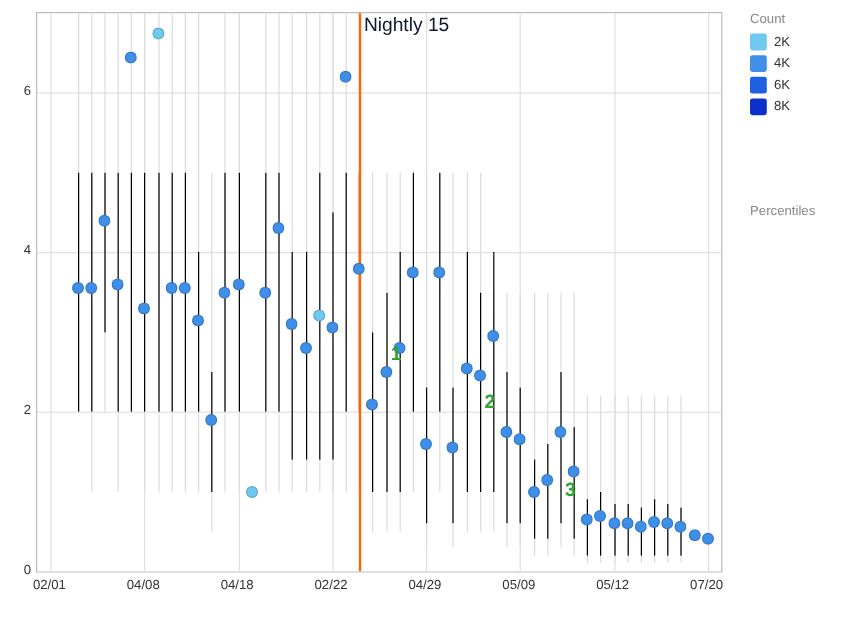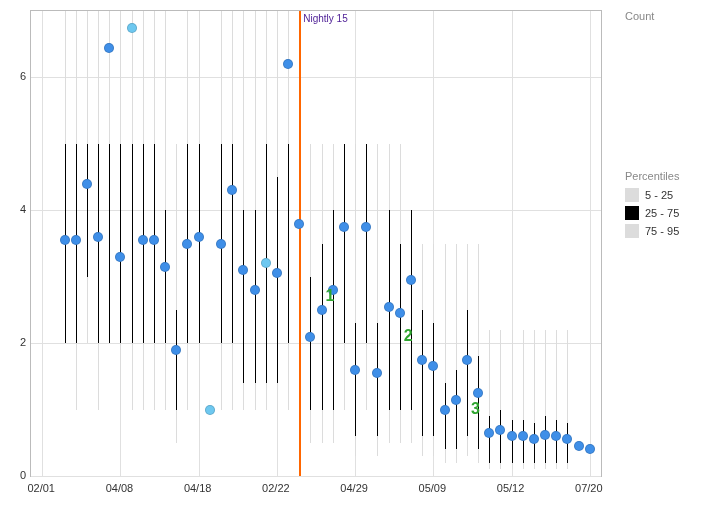--- a/index.html
+++ b/index.html
@@ -8,21 +8,21 @@
   .grid-v,.grid-h{position:absolute;background:#e0e0e0}
   .grid-v{top:0;bottom:0;width:1px}
   .grid-h{left:0;right:0;height:1px}
   .xlabel{position:absolute;top:482px;transform:translateX(-50%);font-size:11px;color:#333}
   .ylabel{position:absolute;left:12px;transform:translateY(-50%);font-size:11px;color:#333;text-align:right;width:14px}
   .pct{position:absolute;width:1px}
   .pct.outer{background:#dcdcdc}
   .pct.inner{background:#000}
   .dot{position:absolute;width:8px;height:8px;border-radius:50%;transform:translate(-50%,-50%);border:1px solid rgba(0,0,0,.15)}
   .nightly-line{position:absolute;top:0;bottom:0;width:2px;background:#ff6600}
-  .nightly-label{position:absolute;color:#4c1d95;font-size:10px;white-space:nowrap}
+  .nightly-label{position:absolute;color:#0f172a;font-size:16px;white-space:nowrap}
   .ann{position:absolute;color:#2fa52f;font-weight:bold;font-size:16px}
   .legend{position:absolute;left:625px;width:90px}
   .legend h4{margin:0 0 6px 0;font-size:11px;font-weight:normal;color:#888}
   .legend .row{display:flex;align-items:center;gap:6px;margin-bottom:4px}
   .legend .sw{width:14px;height:14px;border-radius:2px}
   .legend .swbar{width:14px;height:14px}
   .legend .lbl{font-size:11px;color:#333}
 </style>
 </head>
 <body>
@@ -181,37 +181,41 @@
       <div class="dot" style="left: 536.471px; top: 428.464px; background: rgb(63, 143, 232);"></div>
       <div class="dot" style="left: 547.647px; top: 435.107px; background: rgb(63, 143, 232);"></div>
       <div class="dot" style="left: 558.824px; top: 438.429px; background: rgb(63, 143, 232);"></div>
       <div class="ann" style="left: 294.588px; top: 275.643px;">1</div>
       <div class="ann" style="left: 372.824px; top: 315.5px;">2</div>
       <div class="ann" style="left: 439.882px; top: 388.571px;">3</div>
     </div>
 
   <div class="legend" style="top:10px">
     <h4>Count</h4>
+    <div id="legend-count-rows">
+        <div class="row">
+          <span class="sw" style="background:#6ec8f0"></span>
+          <span class="lbl">2K</span>
+        </div>
+        <div class="row">
+          <span class="sw" style="background:#3f8fe8"></span>
+          <span class="lbl">4K</span>
+        </div>
+        <div class="row">
+          <span class="sw" style="background:#1f60e0"></span>
+          <span class="lbl">6K</span>
+        </div>
+        <div class="row">
+          <span class="sw" style="background:#0c30c8"></span>
+          <span class="lbl">8K</span>
+        </div>
+      </div>
   </div>
   <div class="legend" style="top:170px">
     <h4>Percentiles</h4>
-    <div id="legend-pct-rows">
-        <div class="row">
-          <span class="swbar" style="background:#dcdcdc"></span>
-          <span class="lbl">5 - 25</span>
-        </div>
-        <div class="row">
-          <span class="swbar" style="background:#000000"></span>
-          <span class="lbl">25 - 75</span>
-        </div>
-        <div class="row">
-          <span class="swbar" style="background:#dcdcdc"></span>
-          <span class="lbl">75 - 95</span>
-        </div>
-      </div>
   </div>
 <div class="xlabel" style="left: 41.1765px;">02/01</div>
     <div class="xlabel" style="left: 119.412px;">04/08</div>
     <div class="xlabel" style="left: 197.647px;">04/18</div>
     <div class="xlabel" style="left: 275.882px;">02/22</div>
     <div class="xlabel" style="left: 354.118px;">04/29</div>
     <div class="xlabel" style="left: 432.353px;">05/09</div>
     <div class="xlabel" style="left: 510.588px;">05/12</div>
     <div class="xlabel" style="left: 588.824px;">07/20</div>
     <div class="ylabel" style="top: 475px;">0</div>

